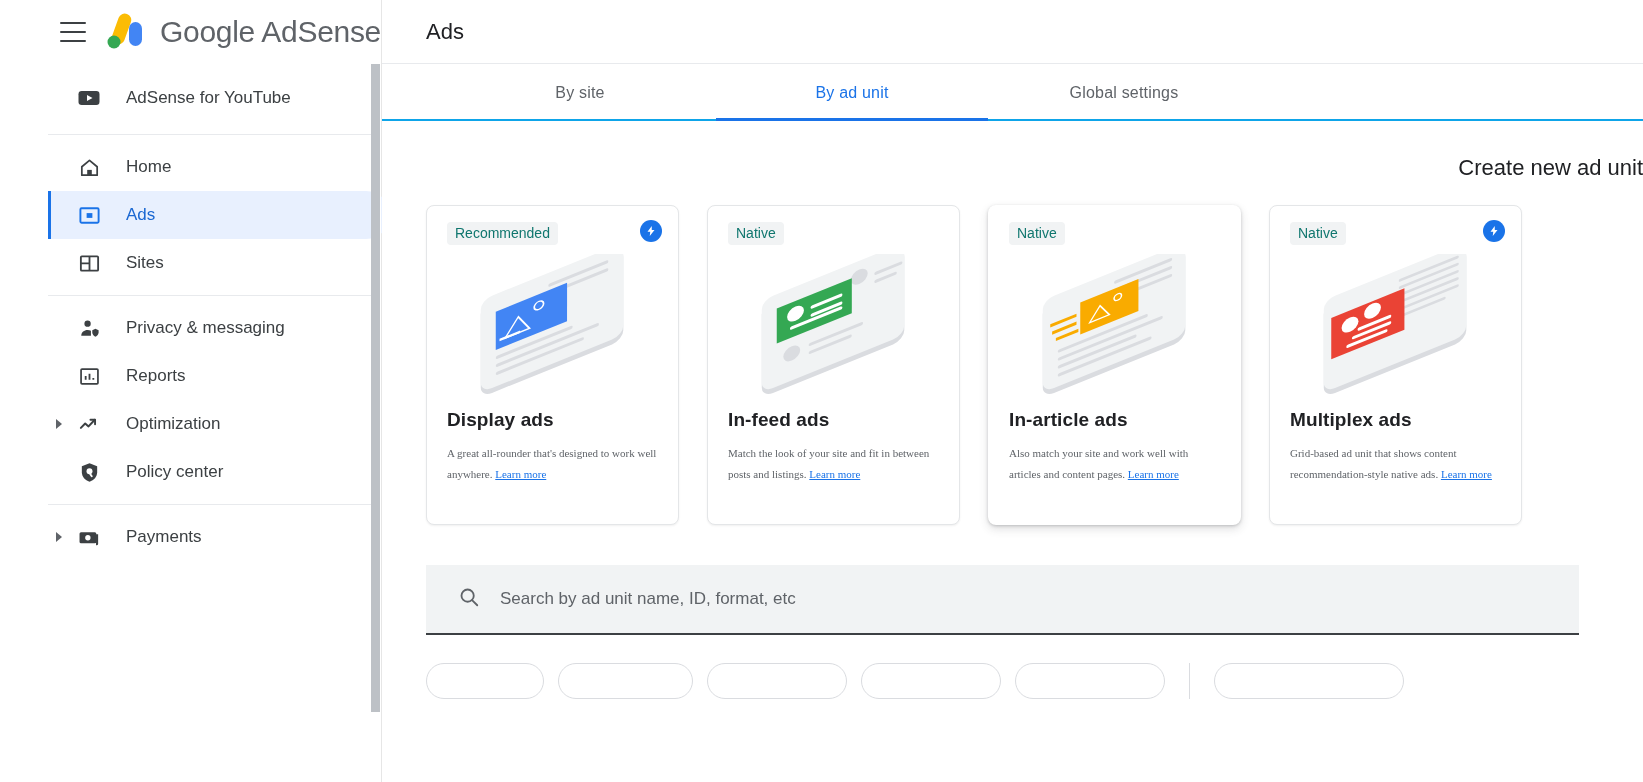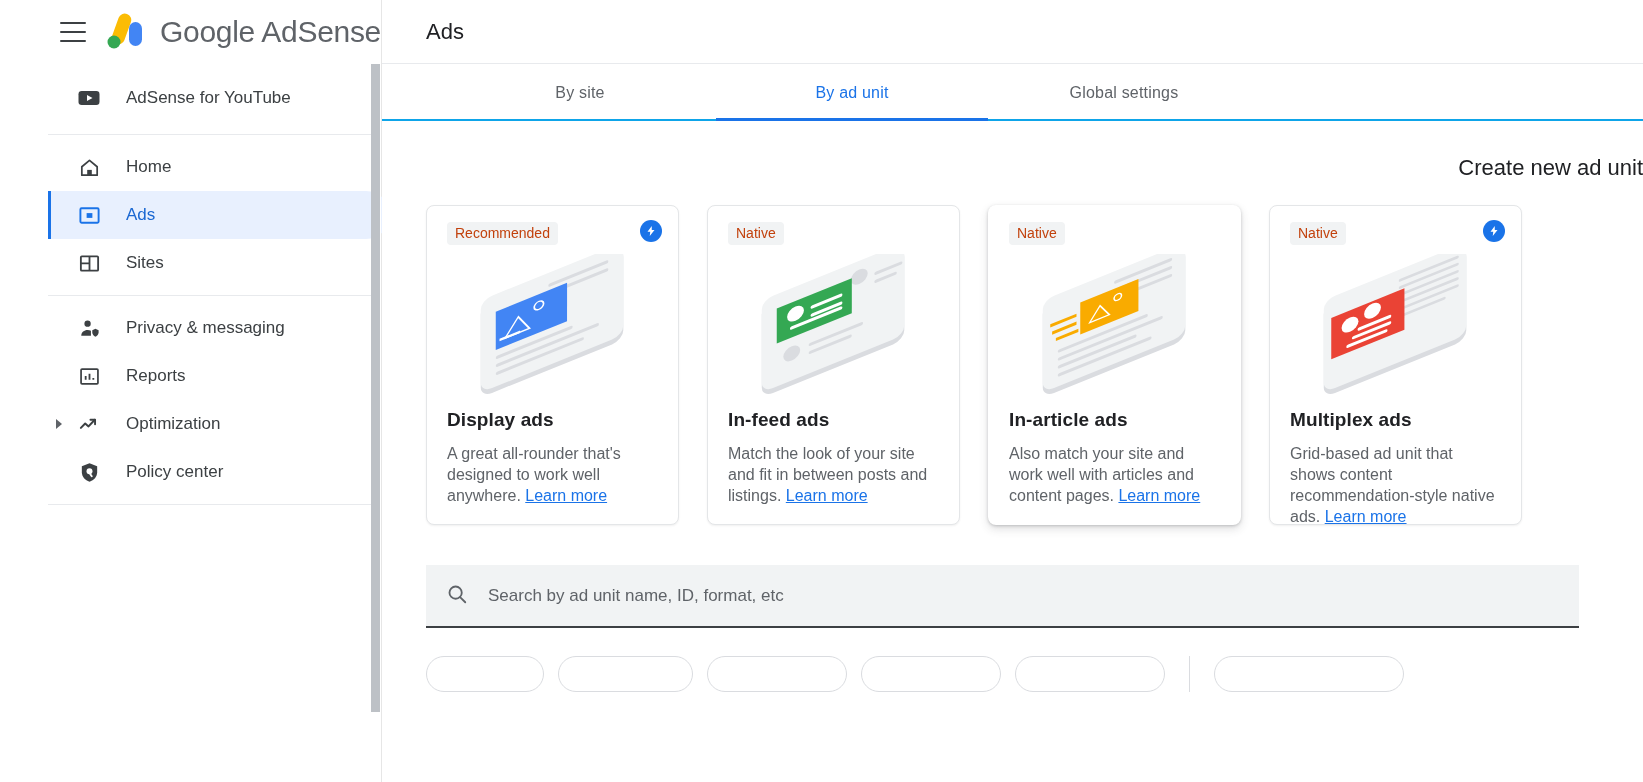--- a/index.html
+++ b/index.html
@@ -129,46 +129,46 @@
     position: relative;
     cursor: pointer;
     box-shadow: 0 1px 2px rgba(60,64,67,0.08);
   }
   .card.raised {
     border-color: transparent;
     box-shadow: 0 1px 3px rgba(60,64,67,0.25), 0 4px 10px rgba(60,64,67,0.16);
   }
   .chip {
     display: inline-block;
-    background: #f1f3f4; color: #c2410c;
+    background: #f1f3f4; color: #0f766e;
     font-size: 14px; line-height: 21px;
     padding: 1px 8px; border-radius: 4px;
   }
   .bolt {
     position: absolute; top: 14px; right: 16px;
     width: 22px; height: 22px; border-radius: 50%;
     background: #1a73e8; display: flex; align-items: center; justify-content: center;
   }
   .illus { height: 142px; margin-top: 8px; display:flex; align-items:center; justify-content:center; }
   .card-title {
     font-size: 19px; color: #202124; font-weight: 700;
     margin-top: 14px; margin-bottom: 12px; letter-spacing: 0.1px;
   }
   .card-desc {
-    font-size: 16px; color: #5f6368; line-height: 21px;
+    font-size: 11px; color: #5f6368; line-height: 21px; font-family: Liberation Serif, serif;
   }
   .card-desc a { color: #1a73e8; text-decoration: underline; }
 
   .search-wrap { margin-top: 40px; }
   .search-box {
-    width: 1153px; height: 63px;
+    width: 1153px; height: 70px;
     background: #f1f3f4;
     border-bottom: 2px solid #3c4043;
     display: flex; align-items: center;
-    padding-left: 20px; gap: 20px;
+    padding-left: 32px; gap: 20px;
   }
   .search-ph { font-size: 17px; color: #5f6368; }
 
   .chipsrow {
     margin-top: 28px; display: flex; align-items: center; gap: 14px;
   }
   .fchip {
     height: 36px; border: 1px solid #dadce0; border-radius: 18px; background:#fff;
   }
   .vdiv { width: 1px; height: 36px; background: #dadce0; margin: 0 10px; }
@@ -294,20 +294,37 @@
             <svg width="23" height="23" viewBox="0 0 24 24" fill="#3c4043">
               <path d="M12 2.4l8 3.2v6.2c0 4.6-3.4 8.6-8 9.8-4.6-1.2-8-5.2-8-9.8V5.6z"></path>
               <circle cx="12" cy="10.6" r="3.1" fill="#fff"></circle>
               <rect x="12.6" y="12.6" width="2" height="4.6" rx="1" fill="#fff" transform="rotate(-35 13.6 14.9)"></rect>
             </svg>
           </div>
           <div class="lbl">Policy center</div>
         </div>
       </div>
 
+      <div class="navsec last">
+        <div class="navitem">
+          <div class="arrow">
+            <svg width="8" height="10" viewBox="0 0 8 10">
+                <path d="M1 0l6 5-6 5z" fill="#5f6368"></path>
+              </svg>
+          </div>
+          <div class="ico">
+            <svg width="23" height="23" viewBox="0 0 24 24" fill="#3c4043">
+              <rect x="1.6" y="6.5" width="17.5" height="11.5" rx="1.6"></rect>
+              <circle cx="10.3" cy="12.2" r="2.8" fill="#fff"></circle>
+              <path d="M21 8.6v9.8a1.6 1.6 0 01-1.6 1.6h-.6V8.6z"></path>
+            </svg>
+          </div>
+          <div class="lbl">Payments</div>
+        </div>
+      </div>
 
     </div>
 
     <div class="sb-track"></div>
     <div class="sb-thumb"></div>
   </aside>
 
   <main class="main">
 
     <div class="topbar">

